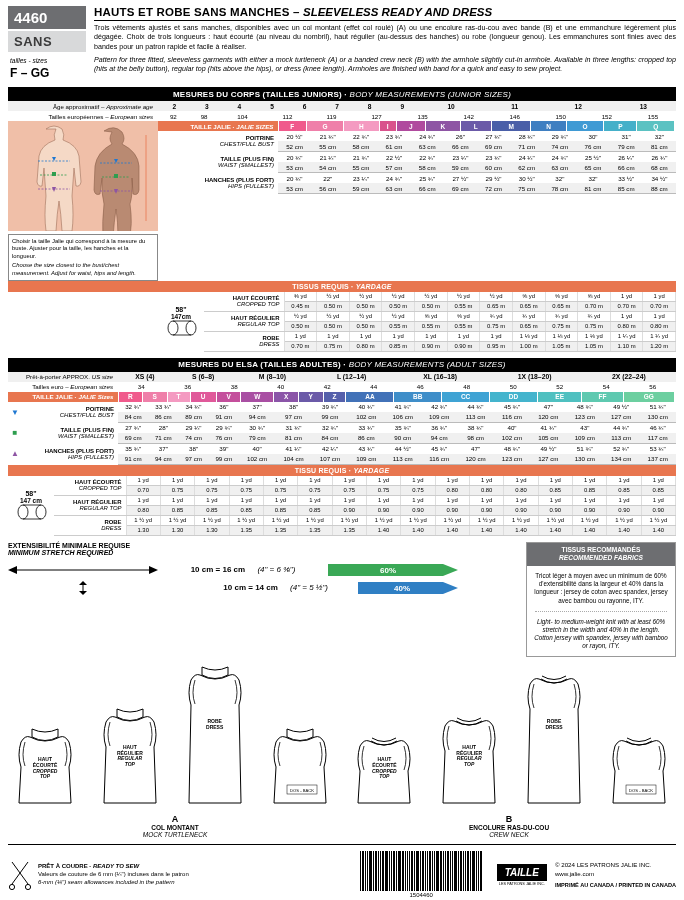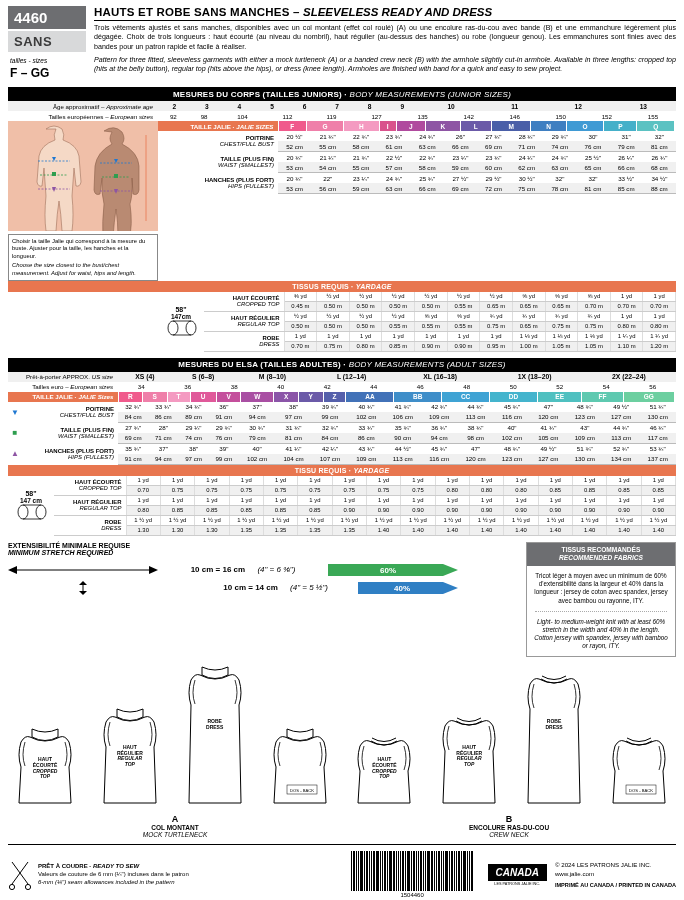--- a/index.html
+++ b/index.html
@@ -1025,21 +1025,21 @@
           <span style="width: 1px;"></span>
           <span style="width: 3px;"></span>
           <span style="width: 1px;"></span>
           <span style="width: 1px;"></span>
           <span style="width: 2px;"></span>
         </div>
       <div style="font-size:6px;margin-top:1px">1504460</div>
     </div>
     <div style="display:flex;align-items:center">
       <div style="text-align:center;margin-right:8px">
-        <div style="background:#000;color:#fff;font-weight:bold;font-size:10px;padding:3px 8px;font-style:italic">CANADA</div>
+        <div style="background:#000;color:#fff;font-weight:bold;font-size:10px;padding:3px 8px;font-style:italic">TAILLE</div>
         <div style="font-size:3.8px;margin-top:1px">LES PATRONS JALIE INC.</div>
       </div>
       <div class="copy">
         <div>© 2024 LES PATRONS JALIE INC.</div>
         <div>www.jalie.com</div>
         <div style="font-weight:bold;font-size:5.6px;margin-top:2px">IMPRIMÉ AU CANADA / PRINTED IN CANADA</div>
       </div>
     </div>
   </div>
 

